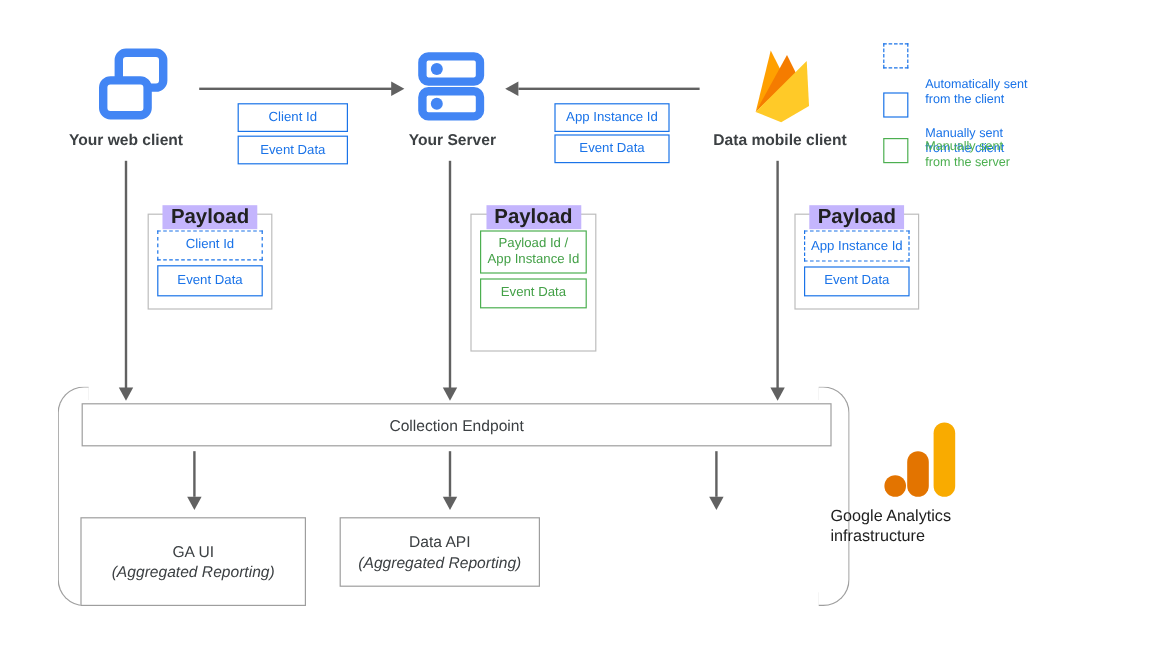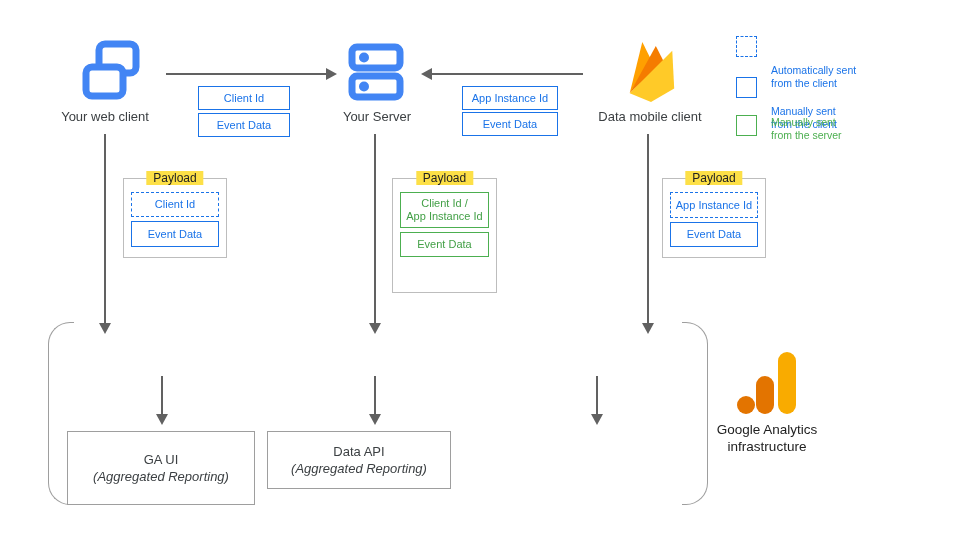--- a/index.html
+++ b/index.html
@@ -1,32 +1,32 @@
 <!DOCTYPE html>
 <html><head>
 <meta charset="utf-8">
 <style>
   html,body{margin:0;padding:0;background:#fff;}
   .stage{position:relative;width:960px;height:540px;background:#ffffff;
          font-family:"Liberation Sans",sans-serif;overflow:hidden;}
   .abs{position:absolute;}
 
   
-  .client-label{position:absolute;font-size:13px;font-weight:400;color:#3c4043;
+  .client-label{position:absolute;font-size:13px;font-weight:700;color:#3c4043;
                 text-align:center;white-space:nowrap;width:150px;}
 
   
   .param-box{position:absolute;border:1.5px solid #1a73e8;color:#1a73e8;
              background:#fff;font-size:11px;font-weight:500;display:flex;
              align-items:center;justify-content:center;text-align:center;box-sizing:border-box;}
 
   
   .payload{position:absolute;border:1px solid #bdbdbd;background:#fff;box-sizing:border-box;}
   .payload-title{position:absolute;top:-8px;left:50%;transform:translateX(-50%);
-                 background:#fde047;padding:0 7px;font-size:12px;font-weight:400;
+                 background:#c4b5fd;padding:0 7px;font-size:17px;font-weight:700;
                  color:#212121;white-space:nowrap;}
   .payload-item{position:absolute;left:7px;right:7px;display:flex;align-items:center;
                 justify-content:center;text-align:center;font-size:11px;font-weight:500;
                 background:#fff;white-space:pre-line;line-height:13px;box-sizing:border-box;}
   .dashed-blue{border:1.5px dashed #1a73e8;color:#1a73e8;}
   .solid-blue{border:1.5px solid #1a73e8;color:#1a73e8;}
   .solid-green{border:1.5px solid #4caf50;color:#43a047;}
 
   
   .hline{position:absolute;height:2px;background:#616161;}
@@ -56,21 +56,21 @@
                 display:flex;align-items:center;justify-content:center;
                 font-size:13px;color:#3c4043;box-sizing:border-box;}
   .output-box{position:absolute;border:1px solid #9e9e9e;background:#fff;
               display:flex;flex-direction:column;align-items:center;justify-content:center;
               font-size:13px;color:#3c4043;text-align:center;line-height:17px;box-sizing:border-box;}
   .output-sub{font-style:italic;white-space:pre-line;}
 
   
   .ga-bar{position:absolute;border-radius:9px;}
   .ga-dot{position:absolute;border-radius:50%;}
-  .brand-label{position:absolute;font-size:13.5px;color:#212121;text-align:center;
+  .brand-label{position:absolute;font-size:13.5px;color:#212121;
                white-space:pre-line;line-height:17px;width:150px;}
 </style>
 </head>
 <body>
 
 <div class="stage">
 
   <svg class="abs" style="left:82px;top:40px" width="58" height="62" viewBox="0 0 58 62">
     <rect x="17" y="4" width="37" height="29" rx="6" fill="#fff" stroke="#4285f4" stroke-width="7"></rect>
     <rect x="4" y="27" width="37" height="29" rx="6" fill="#fff" stroke="#4285f4" stroke-width="7"></rect>
@@ -130,47 +130,48 @@
   <div class="head-down" style="left:642px;top:323px"></div>
 
   <div class="payload" style="left:123px;top:178px;width:104px;height:80px">
     <div class="payload-title">Payload</div>
     <div class="payload-item dashed-blue" style="top:13px;height:25px">Client Id</div>
     <div class="payload-item solid-blue" style="top:42px;height:26px">Event Data</div>
   </div>
 
   <div class="payload" style="left:392px;top:178px;width:105px;height:115px">
     <div class="payload-title">Payload</div>
-    <div class="payload-item solid-green" style="top:13px;height:36px">Client Id /
+    <div class="payload-item solid-green" style="top:13px;height:36px">Payload Id /
 App Instance Id</div>
     <div class="payload-item solid-green" style="top:53px;height:25px">Event Data</div>
   </div>
 
   <div class="payload" style="left:662px;top:178px;width:104px;height:80px">
     <div class="payload-title">Payload</div>
     <div class="payload-item dashed-blue" style="top:13px;height:26px">App Instance Id</div>
     <div class="payload-item solid-blue" style="top:43px;height:25px">Event Data</div>
   </div>
 
   <div class="bracket left" style="left:48px;top:322px"></div>
   <div class="bracket right" style="left:682px;top:322px"></div>
 
+  <div class="endpoint-box" style="left:68px;top:336px;width:625px;height:36px">Collection Endpoint</div>
 
   <div class="vline" style="left:161px;top:376px;height:38px"></div>
   <div class="head-down" style="left:156px;top:414px"></div>
   <div class="vline" style="left:374px;top:376px;height:38px"></div>
   <div class="head-down" style="left:369px;top:414px"></div>
   <div class="vline" style="left:596px;top:376px;height:38px"></div>
   <div class="head-down" style="left:591px;top:414px"></div>
 
   <div class="output-box" style="left:67px;top:431px;width:188px;height:74px">
     <div>GA UI</div>
     <div class="output-sub">(Aggregated Reporting)</div>
   </div>
-  <div class="output-box" style="left:267px;top:431px;width:184px;height:58px">
+  <div class="output-box" style="left:283px;top:431px;width:167px;height:58px">
     <div>Data API</div>
     <div class="output-sub">(Aggregated Reporting)</div>
   </div>
 
   <div class="ga-dot" style="left:737px;top:396px;width:18px;height:18px;background:#e37400"></div>
   <div class="ga-bar" style="left:756px;top:376px;width:18px;height:38px;background:#e37400"></div>
   <div class="ga-bar" style="left:778px;top:352px;width:18px;height:62px;background:#f9ab00"></div>
   <div class="brand-label" style="left:692px;top:421px">Google Analytics
 infrastructure</div>
 

